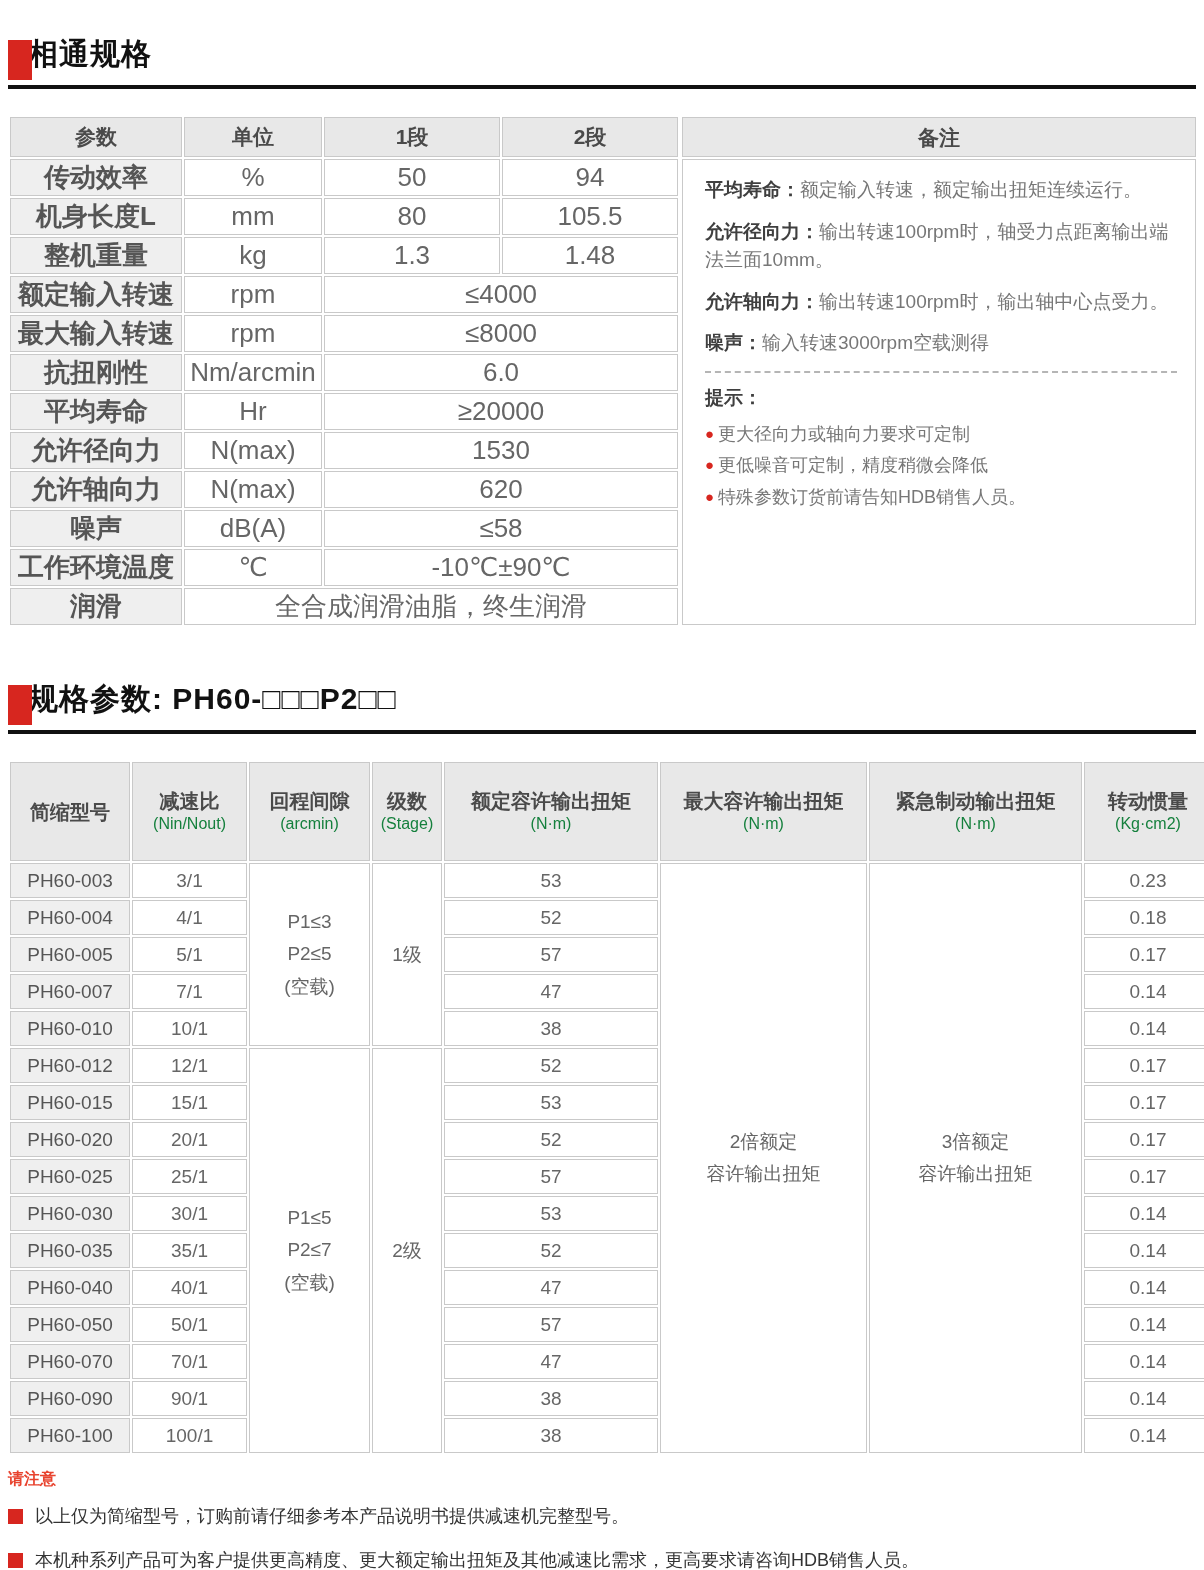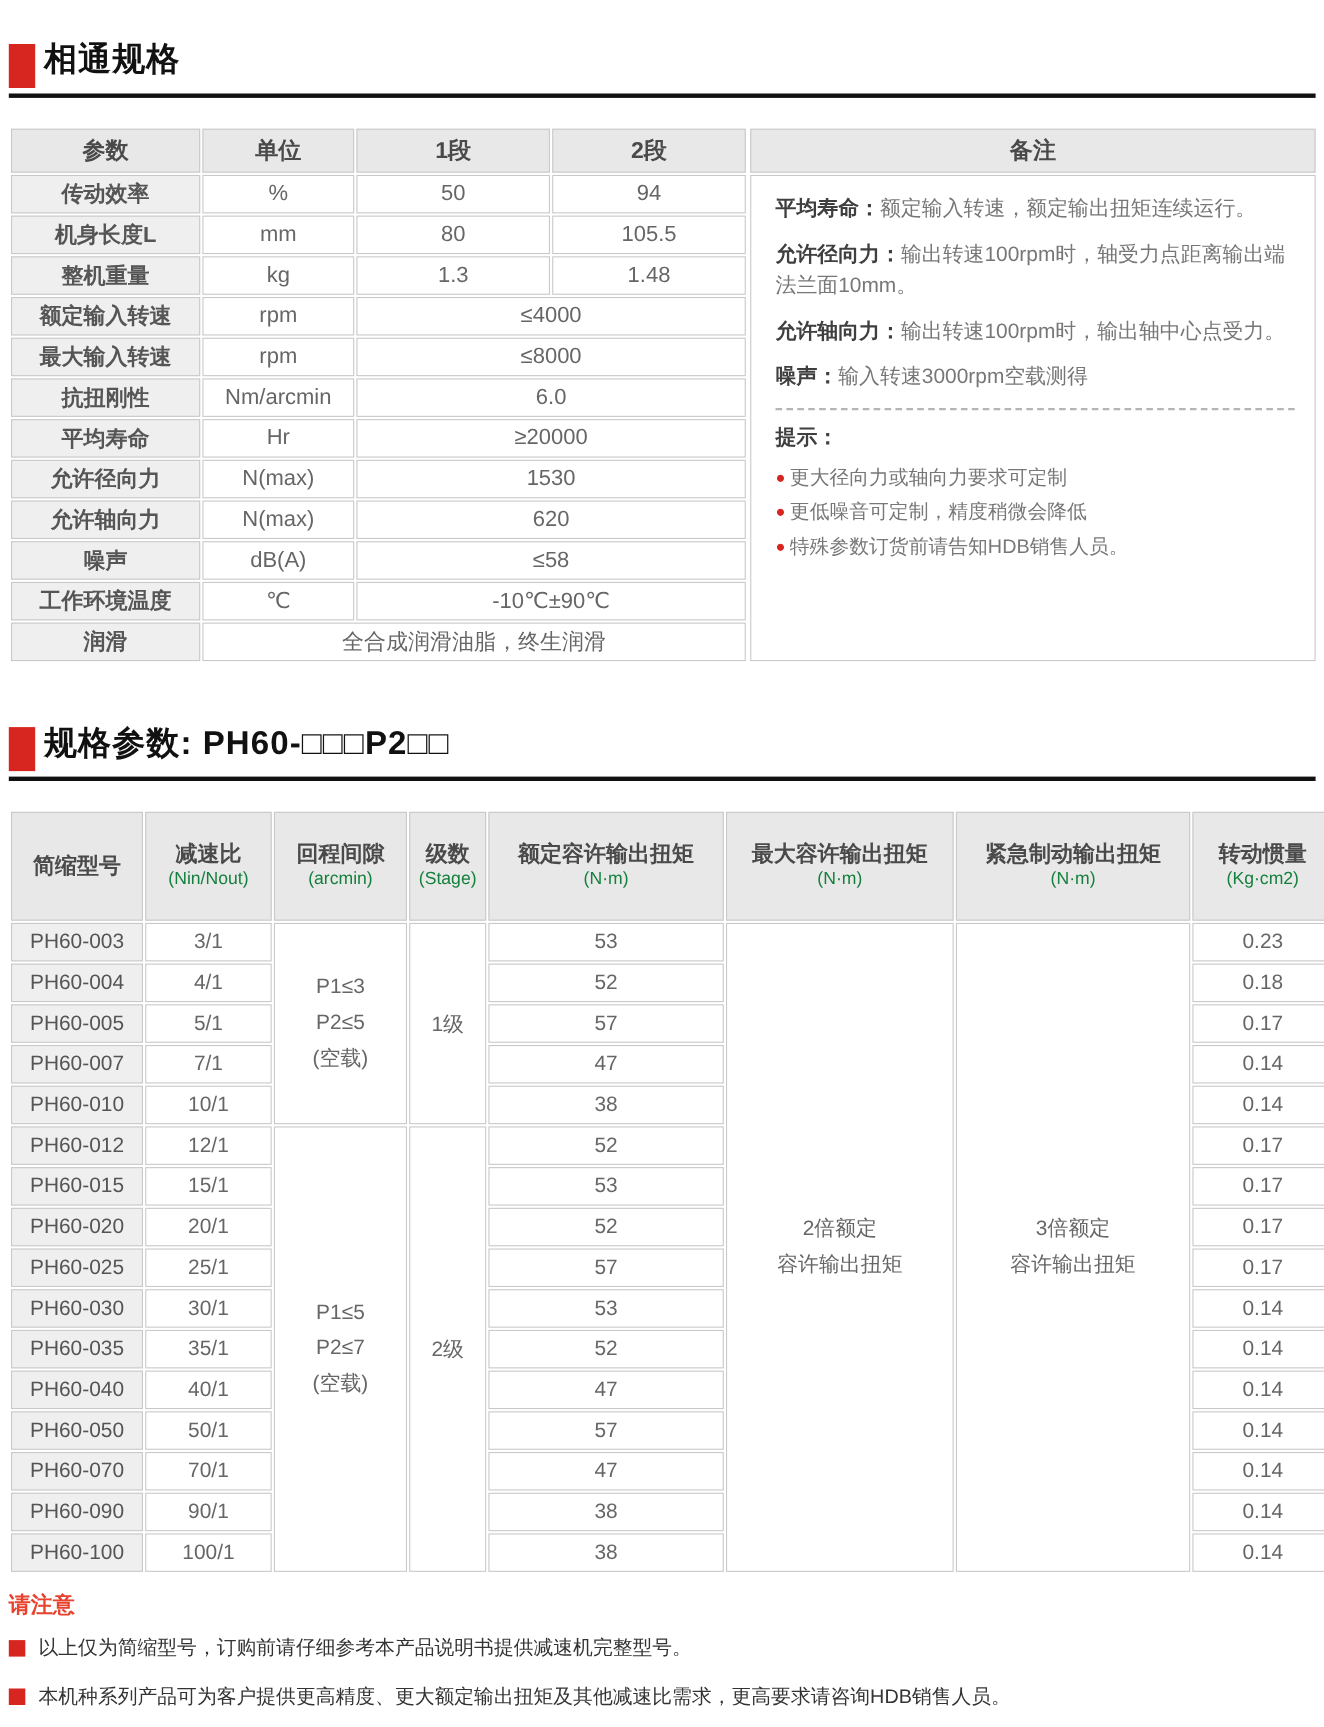--- a/index.html
+++ b/index.html
@@ -1,33 +1,33 @@
 <!DOCTYPE html>
 <html><head>
 <meta charset="utf-8">
 <style>
   * { margin: 0; padding: 0; box-sizing: border-box; }
   html, body { width: 1204px; background: #ffffff; font-family: "Liberation Sans", "DejaVu Sans", sans-serif; }
   body { height: 1570px; overflow: hidden; color: #666; }
   .page { padding: 0 8px; }
 
   
-  .sec-title { position: relative; margin-top: 34px; border-bottom: 4px solid #111; padding: 0 0 10px 32px; }
+  .sec-title { position: relative; margin-top: 34px; border-bottom: 4px solid #111; padding: 0 0 10px 20px; }
   .sec-title .red-sq { position: absolute; left: 0; top: 6px; width: 24px; height: 40px; background: #d7261f; }
   .sec-title h2 { display: inline-block; font-size: 30px; font-weight: bold; color: #111; letter-spacing: 1px; font-family: "Liberation Sans", sans-serif; }
   .sec2 { margin-top: 52px; }
 
   
   .spec-wrap { display: flex; margin-top: 26px; align-items: stretch; }
   table { border-collapse: separate; border-spacing: 2px; table-layout: fixed; }
   td, th { border: 1px solid #c9c9c9; text-align: center; vertical-align: middle; background: #fff; font-weight: normal; }
   th { background: #e8e8e8; color: #4a4a4a; font-weight: bold; }
   .t1 { width: 666px; }
   .t1 th { height: 40px; font-size: 21px; }
-  .t1 td { height: 35px; font-size: 20px; color: #666; }
+  .t1 td { height: 35px; font-size: 26px; color: #666; }
   .t1 td.label { background: #efefef; color: #555; font-weight: bold; }
 
   .remarks { flex: 1; display: flex; flex-direction: column; margin-left: 2px; margin-top: 2px; margin-bottom: 2px; }
   .remarks-header { height: 40px; line-height: 40px; background: #e8e8e8; border: 1px solid #c9c9c9; text-align: center; font-size: 21px; font-weight: bold; color: #4a4a4a; }
   .remarks-body { flex: 1; border: 1px solid #c9c9c9; margin-top: 2px; padding: 16px 18px 10px 22px; background: #fff; }
   .remarks-body p { font-size: 19px; line-height: 1.5; color: #777; margin-bottom: 13px; }
   .remarks-body p b { color: #3f3f3f; }
   .dashed-sep { border: none; border-top: 2px dashed #b5b5b5; margin: 4px 0 12px 0; }
   .tips-title { font-size: 19px; font-weight: bold; color: #3f3f3f; margin-bottom: 8px; }
   .tip-item { font-size: 18px; color: #777; line-height: 1.75; }
@@ -37,21 +37,21 @@
   .t2 { width: 1188px; margin-top: 26px; }
   .t2 th { height: 99px; }
   .t2 th .h1 { font-size: 20px; line-height: 1.3; }
   .t2 th .h2 { font-size: 16px; font-weight: normal; color: #15803d; line-height: 1.3; }
   .t2 td { height: 35px; font-size: 19px; color: #666; }
   .t2 td.label { background: #efefef; color: #555; }
   .t2 td.merged div { line-height: 1.7; }
 
   
   .footer { margin-top: 14px; }
-  .notice-title { color: #e8432e; font-size: 20px; font-weight: bold; margin: 6px 0 14px 0; }
+  .notice-title { color: #e8432e; font-size: 16px; font-weight: bold; margin: 6px 0 14px 0; }
   .note-row { display: flex; align-items: center; margin-bottom: 20px; }
   .note-sq { width: 15px; height: 15px; background: #d7261f; margin-right: 12px; flex: 0 0 auto; }
   .note-text { font-size: 18px; color: #333; }
 </style>
 </head>
 <body>
 
 <div class="page">
 
   <div class="sec-title">

